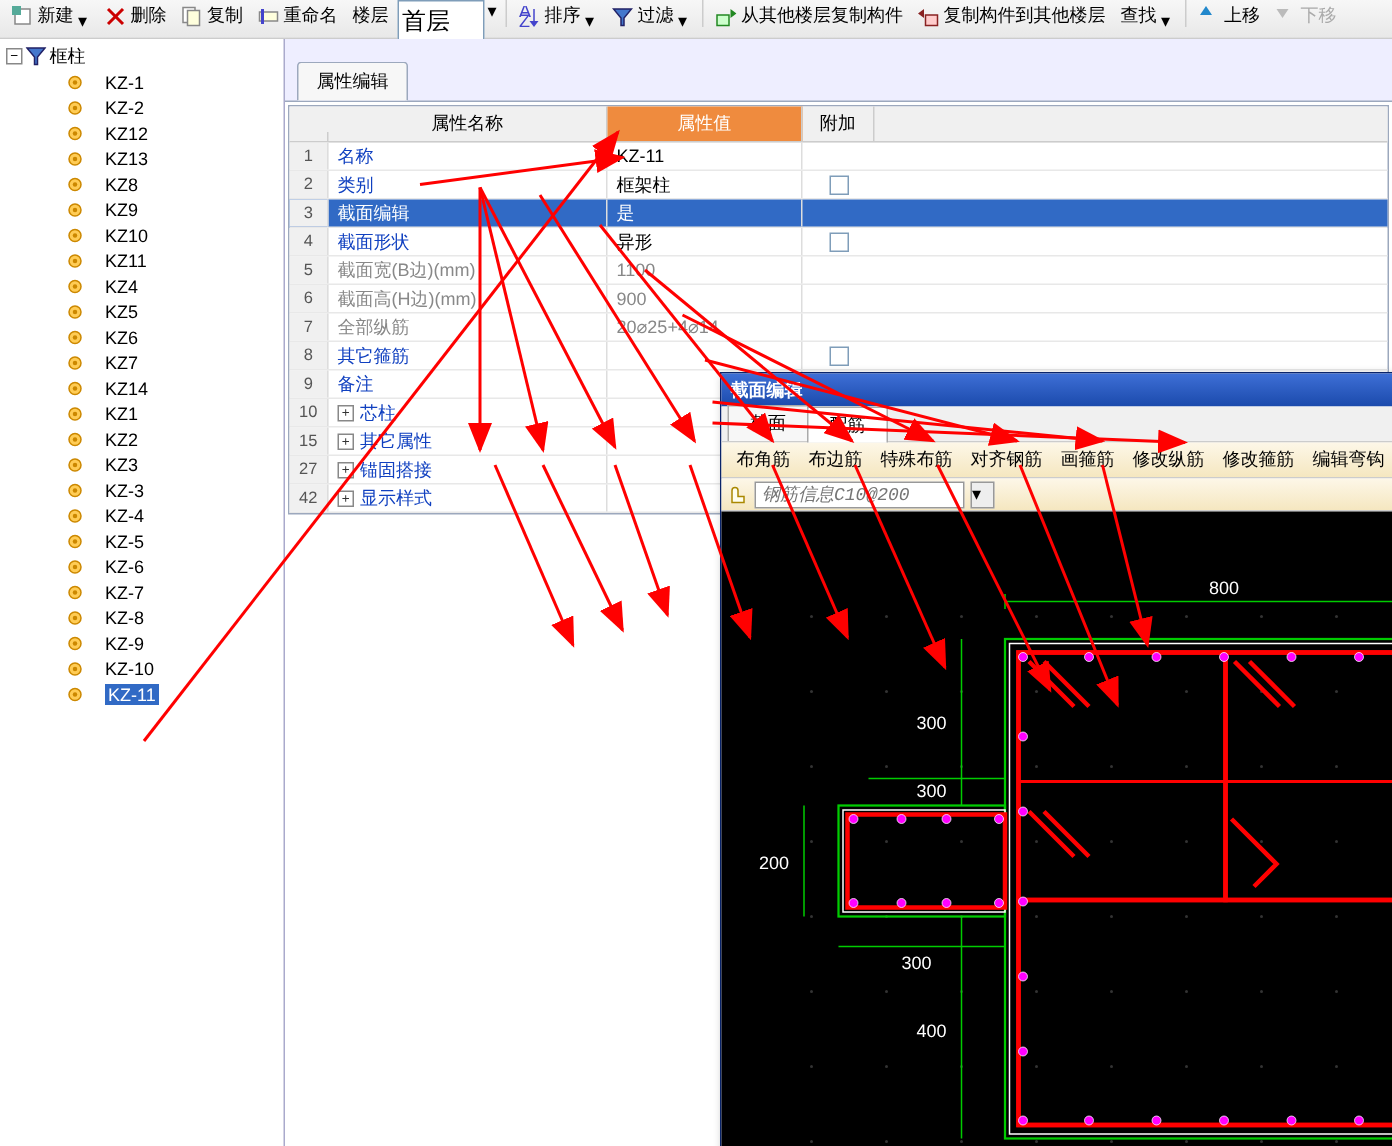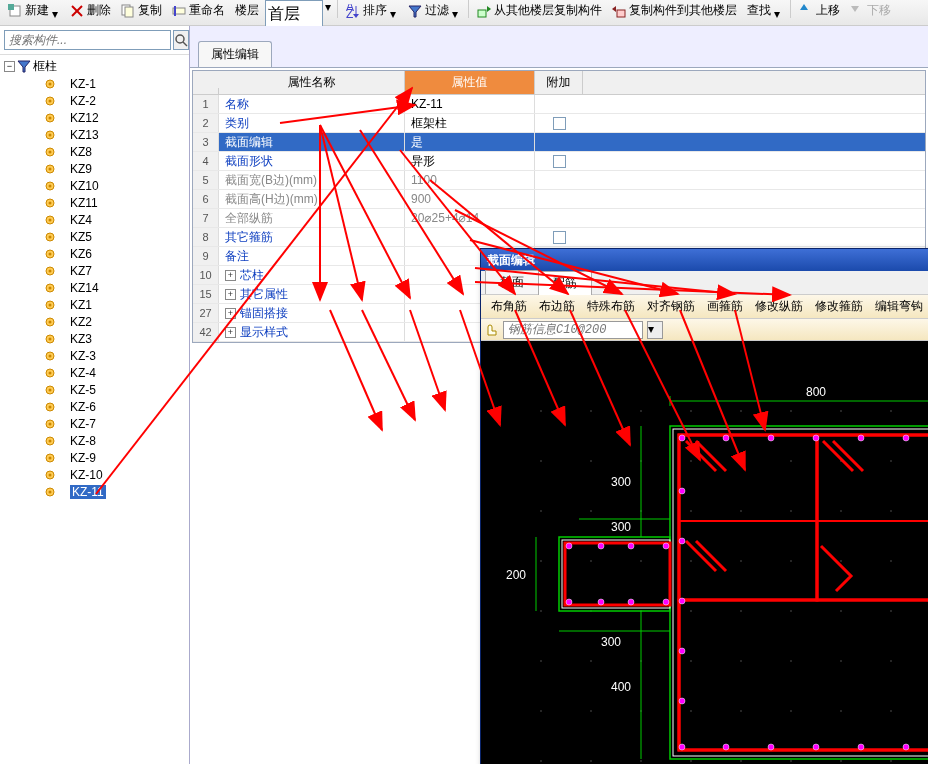--- a/index.html
+++ b/index.html
@@ -187,29 +187,20 @@
           <polygon points="1,2 9,2 5,8" fill="#bbb"></polygon>
         </svg>
       </span>
     <span>下移</span>
   </div>
 </div>
 
 <div class="main-area">
 
   <div class="left-panel">
-    <div class="search-row">
-      <input class="search-input" placeholder="搜索构件..." style="">
-      <div class="search-btn">
-        <svg width="14" height="14">
-            <circle cx="6" cy="6" r="4" fill="none" stroke="#555" stroke-width="1.5"></circle>
-            <line x1="9" y1="9" x2="13" y2="13" stroke="#555" stroke-width="1.5"></line>
-          </svg>
-      </div>
-    </div>
     <div class="tree">
       <div class="tree-root">
         <div class="tree-node">
           <span class="tree-toggle">−</span>
           <span class="tree-icon">
               <svg width="14" height="14">
                 <polygon points="1,2 13,2 8,8 8,13 6,13 6,8" fill="#47c" stroke="#226"></polygon>
               </svg>
             </span>
           <span>框柱</span>

